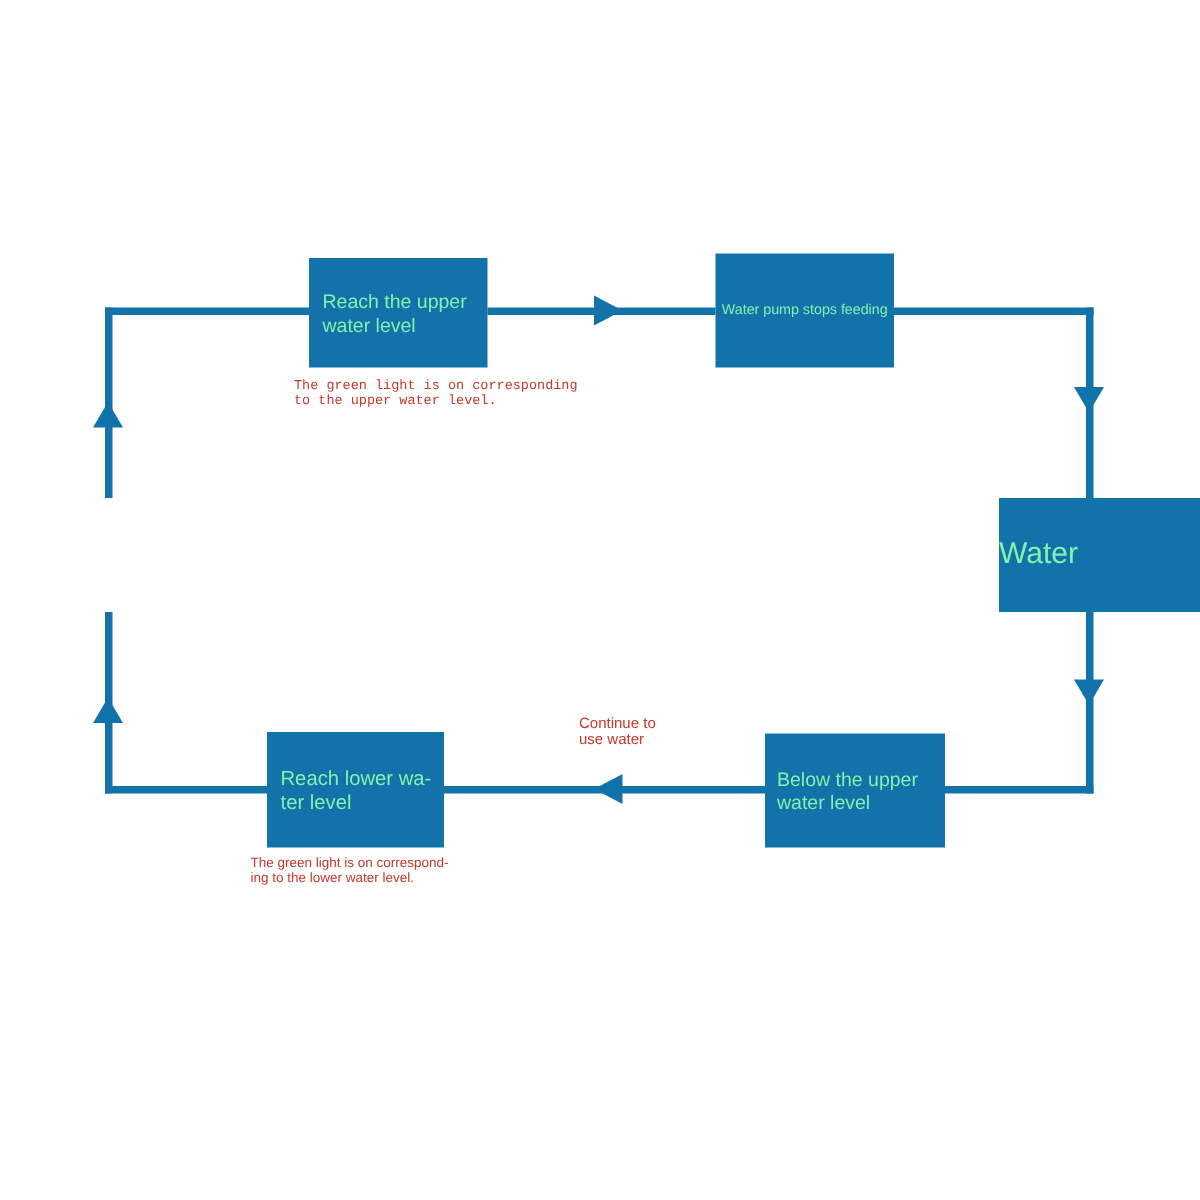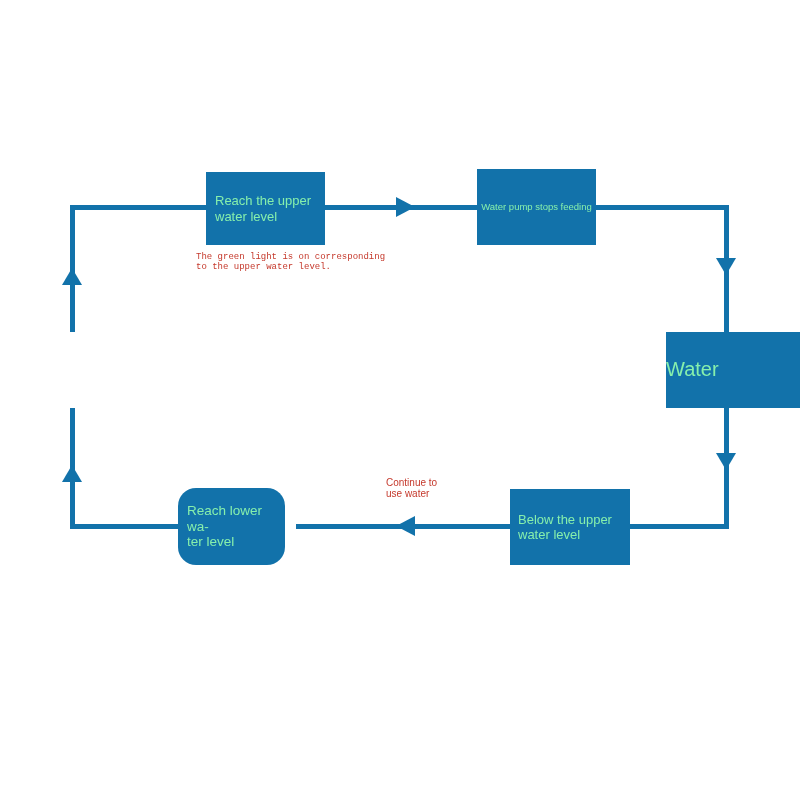--- a/index.html
+++ b/index.html
@@ -20,21 +20,21 @@
     display: flex;
     align-items: center;
     box-sizing: border-box;
     white-space: pre-line;
     line-height: 1.18;
   }
   #node-reach-upper  { left: 206px; top: 172px; width: 119px; height: 73px; padding-left: 9px;  font-size: 13px; }
   #node-pump-stops   { left: 477px; top: 169px; width: 119px; height: 76px; justify-content: center; font-size: 9.5px; white-space: nowrap; }
   #node-water        { left: 666px; top: 332px; width: 140px; height: 76px; justify-content: flex-start; font-size: 20px; }
   #node-below-upper  { left: 510px; top: 489px; width: 120px; height: 76px; padding-left: 8px;  font-size: 13px; }
-  #node-reach-lower  { left: 178px; top: 488px; width: 107px; height: 77px; padding-left: 9px;  font-size: 13.5px; border-radius: 18px; }
+  #node-reach-lower  { left: 178px; top: 488px; width: 118px; height: 77px; padding-left: 9px;  font-size: 13.5px; }
   #node-pump-feeding { left: 13px;  top: 332px; width: 120px; height: 76px; padding-left: 20px; font-size: 13.5px; }
 
   
   .h-line, .v-line { position: absolute; background: #1272aa; }
   #line-top-left-h     { left: 70px;  top: 205px; width: 136px; height: 5px; }
   #line-top-mid-h      { left: 325px; top: 205px; width: 152px; height: 5px; }
   #line-top-right-h    { left: 596px; top: 205px; width: 133px; height: 5px; }
   #line-left-upper-v   { left: 70px;  top: 205px; width: 5px;   height: 127px; }
   #line-left-lower-v   { left: 70px;  top: 408px; width: 5px;   height: 121px; }
   #line-right-upper-v  { left: 724px; top: 205px; width: 5px;   height: 127px; }
@@ -105,16 +105,18 @@
     <span>Below the upper
 water level</span>
   </div>
   <div class="node" id="node-reach-lower">
     <span>Reach lower wa-
 ter level</span>
   </div>
 
   <div class="note" id="note-upper">The green light is on corresponding
 to the upper water level.</div>
+  <div class="note" id="note-lower">The green light is on correspond-
+ing to the lower water level.</div>
   <div class="note" id="note-continue">Continue to
 use water</div>
 
 </div>
 
 </body></html>

